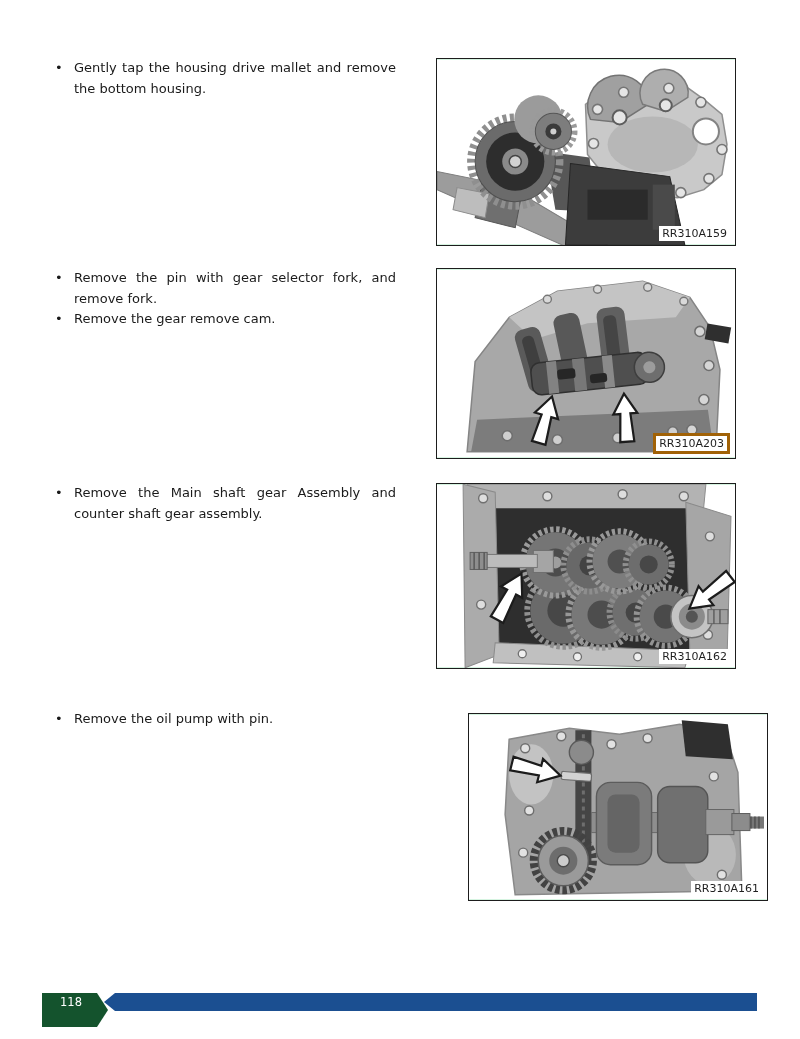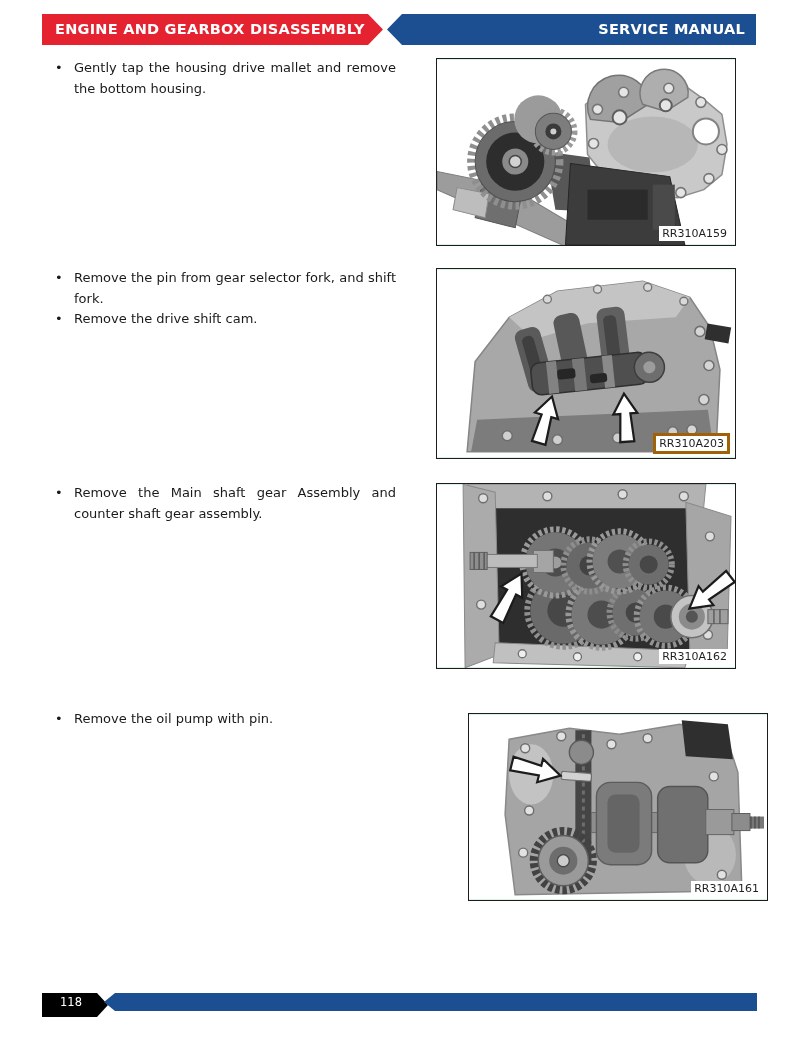--- a/index.html
+++ b/index.html
@@ -33,58 +33,52 @@
   .figure { position:absolute; left:436px; width:300px; border:1.5px solid #1d1d1d; background:#22c55e; }
   .figure svg { display:block; width:100%; height:100%; }
   .fig-code {
     position:absolute; right:5px; bottom:4px; font-size:11px; color:#1f1f1f;
     background:#fff; padding:0 3px; line-height:15px;
   }
   .fig-code.boxed { border:3px solid #a16207; }
 
   
   .footer-red {
-    position:absolute; left:42px; top:993px; width:66px; height:24px;
-    background:#000000;
+    position:absolute; left:42px; top:993px; width:66px; height:34px;
+    background:#14532d;
     clip-path:polygon(0 0, 55px 0, 66px 50%, 55px 100%, 0 100%);
     color:#fff; font-size:11.5px; line-height:18px; text-align:center; padding-right:8px;
   }
   .footer-blue {
     position:absolute; left:104px; top:993px; width:653px; height:18px;
     background:#1b4f91;
     clip-path:polygon(0 50%, 11px 0, 653px 0, 653px 100%, 11px 100%);
   }
 </style>
 </head>
 <body>
 
 <div class="page">
 
-  <div class="ribbon-red">
-    <span>ENGINE AND GEARBOX DISASSEMBLY</span>
-  </div>
-  <div class="ribbon-blue">
-    <span>SERVICE MANUAL</span>
-  </div>
 
   <div class="text-col" style="top:58px;">
     <div class="bullet">
       <span class="dot">•</span>
       <p>Gently tap the housing drive mallet and remove the bottom housing.</p>
     </div>
   </div>
 
   <div class="text-col" style="top:268px;">
     <div class="bullet">
       <span class="dot">•</span>
-      <p>Remove the pin from gear selector fork, and shift fork.</p>
-    </div>
-    <div class="bullet">
-      <span class="dot">•</span>
-      <p>Remove the drive shift cam.</p>
+      <p>Remove the pin with gear selector fork, and remove fork.</p>
+    </div>
+    <div class="bullet">
+      <span class="dot">•</span>
+      <p>Remove the gear remove cam.</p>
     </div>
   </div>
 
   <div class="text-col" style="top:483px;">
     <div class="bullet">
       <span class="dot">•</span>
       <p>Remove the Main shaft gear Assembly and counter shaft gear assembly.</p>
     </div>
   </div>
 

